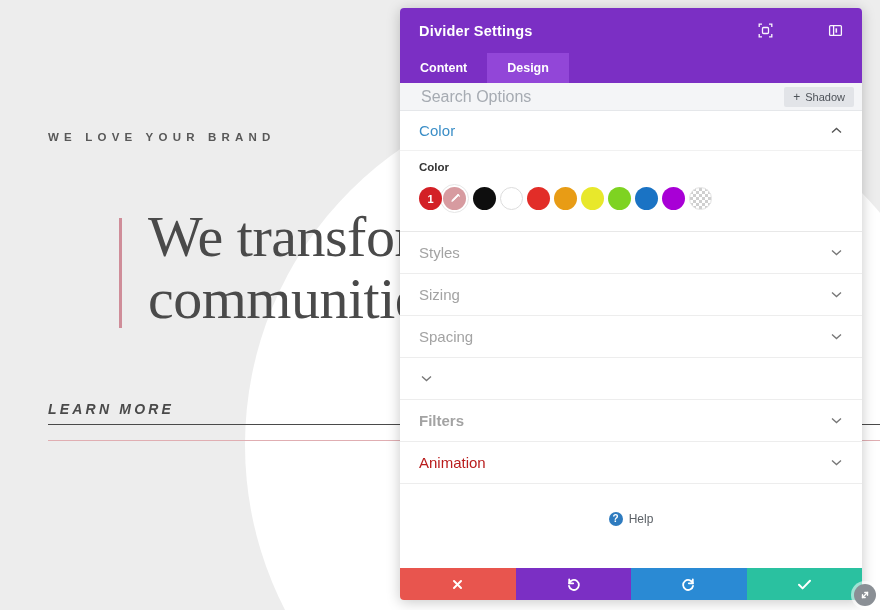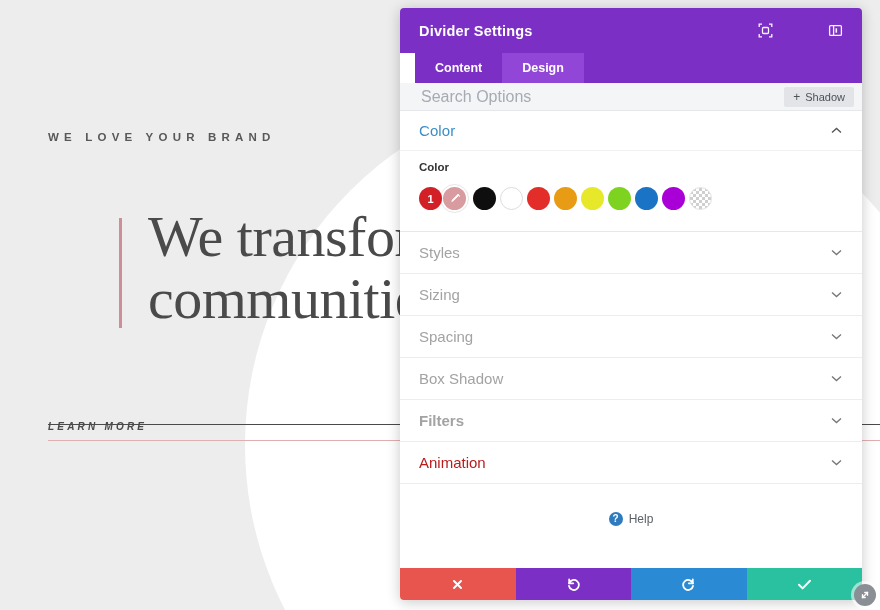--- a/index.html
+++ b/index.html
@@ -31,23 +31,22 @@
   .bg-headline{
     position:absolute;left:148px;top:206px;
     font-family:"Liberation Serif", serif;
     font-size:58px;line-height:62px;color:#4a4a4a;
     white-space:nowrap;letter-spacing:-0.5px;
   }
   .bg-learnmore{
     position:absolute;left:48px;top:401px;
     font-family:"Liberation Sans", sans-serif;
     font-style:italic;font-weight:700;
-    font-size:10px;letter-spacing:3.2px;color:#4a4a4a;
+    font-size:14px;letter-spacing:3.2px;color:#4a4a4a;
     white-space:nowrap;
-    margin-top:20px;
   }
   .bg-rule-dark{position:absolute;left:48px;top:424px;width:832px;height:1px;background:#4a4a4a;}
   .bg-rule-pink{position:absolute;left:48px;top:440px;width:832px;height:1px;background:#e0aeb2;}
 
   
   #divider-settings-modal{
     position:absolute;left:400px;top:8px;width:462px;height:592px;
     background:#fff;
     border-radius:4px;
     box-shadow:0 2px 14px rgba(0,0,0,.22);
@@ -67,21 +66,21 @@
   }
   .hdr-icon{
     width:22px;height:22px;margin-left:8px;
     display:flex;align-items:center;justify-content:center;
     cursor:pointer;opacity:.96;
   }
   .hdr-icon svg{display:block;}
 
   
   .modal-tabs{
-    height:30px;flex:0 0 30px;background:#7b2fc4;display:flex;margin-left:15px;
+    height:30px;flex:0 0 30px;background:#7b2fc4;display:flex;
   }
   .tab{
     height:30px;display:flex;align-items:center;justify-content:center;
     padding:0 20px;color:#fff;font-size:12.5px;font-weight:700;
     cursor:pointer;box-sizing:border-box;
   }
   .tab.active{background:#9246d8;}
 
   
   .search-row{
@@ -307,21 +306,20 @@
     <div class="toggle-row">
       <div class="sec-title" style="color: rgb(163, 163, 163);">Spacing</div>
       <div class="chev">
         <svg width="11" height="7" viewBox="0 0 11 7" fill="none" stroke="#777" stroke-width="1.3">
             <path d="M1 1.4 5.5 5.6 10 1.4"></path>
           </svg>
       </div>
     </div>
 
     <div class="toggle-row">
-      <div class="sec-title" style="color: rgb(163, 163, 163);">Box Shadow</div>
       <div class="chev">
         <svg width="11" height="7" viewBox="0 0 11 7" fill="none" stroke="#777" stroke-width="1.3">
             <path d="M1 1.4 5.5 5.6 10 1.4"></path>
           </svg>
       </div>
     </div>
 
     <div class="toggle-row">
       <div class="sec-title" style="color: rgb(163, 163, 163); font-weight: bold;">Filters</div>
       <div class="chev">

